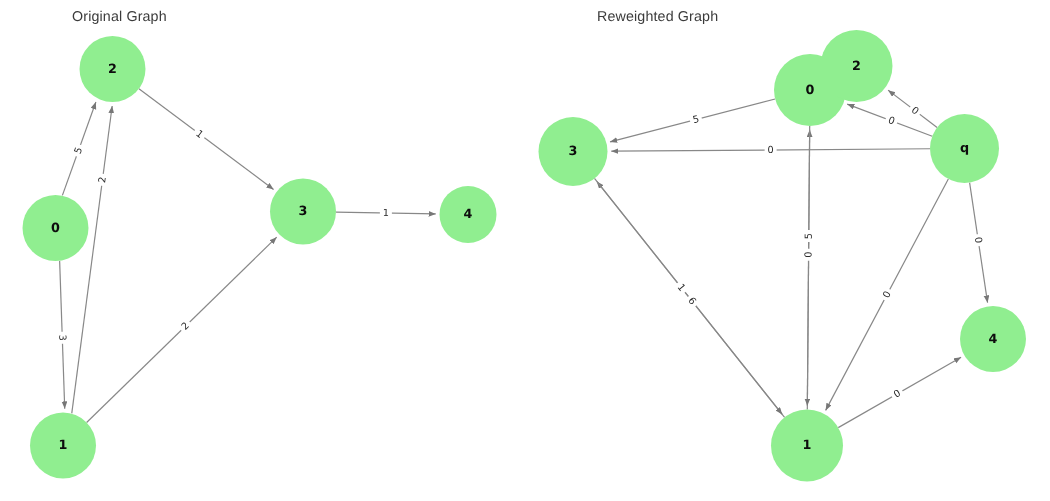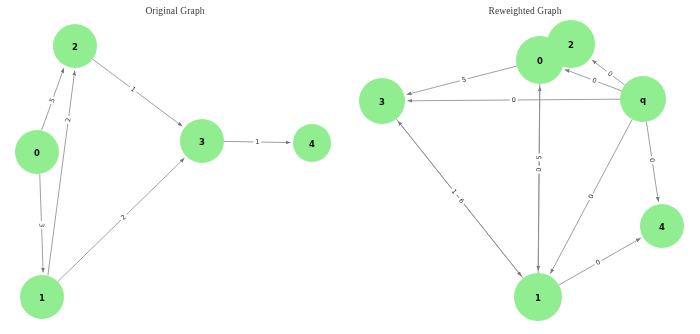--- a/index.html
+++ b/index.html
@@ -25,26 +25,27 @@
     height: 334px;
     width: 350px;
   }
   .panel-left { left: 0; }
   .panel-right { left: 350px; }
   .panel-title {
     position: absolute;
     top: 6px;
     left: 0;
     width: 350px;
-    text-align: center;
+    text-align: left;
     font-size: 9.5px;
     color: #3b3b3b;
-    font-family: Liberation Serif, serif;
+    font-family: Liberation Sans, sans-serif;
     letter-spacing: 0.1px;
     user-select: none;
+    padding-left: 48px;
   }
   svg.graph {
     position: absolute;
     top: 0;
     left: 0;
     width: 350px;
     height: 334px;
     display: block;
   }
   .node-circle {

